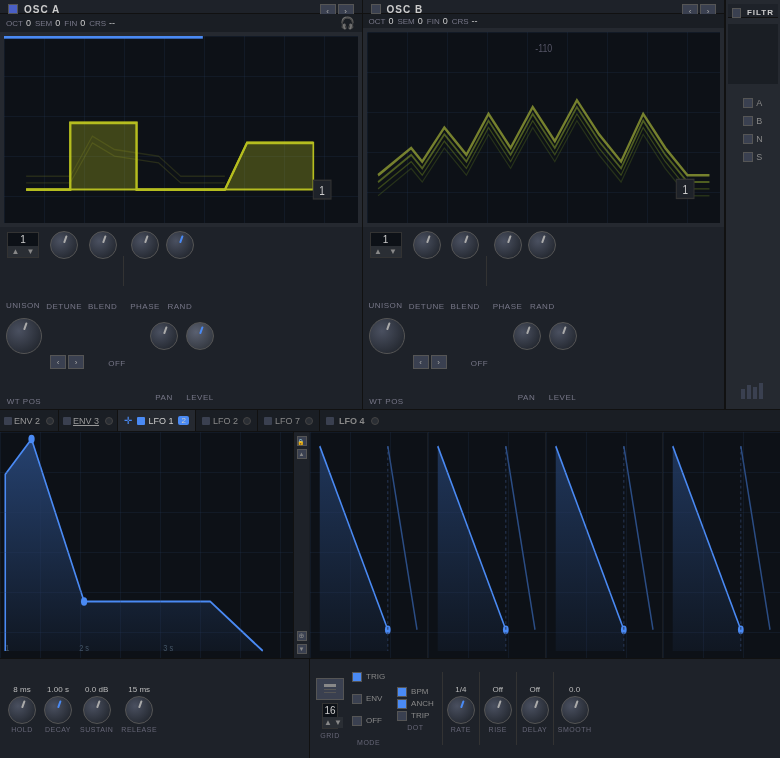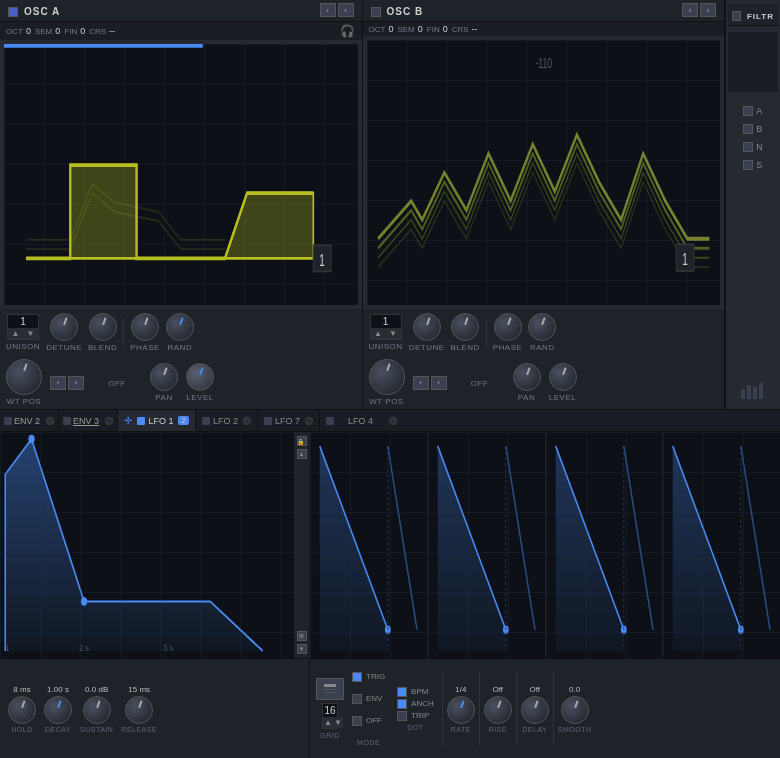--- a/index.html
+++ b/index.html
@@ -32,25 +32,25 @@
       flex: 1;
       background: #252930;
       border-right: 1px solid #111;
       display: flex;
       flex-direction: column;
       padding: 0;
     }
 
     .panel-header {
       display: flex;
-      align-items: flex-end;
+      align-items: flex-start;
       padding: 4px 8px;
       background: #1e2229;
       border-bottom: 1px solid #111;
-      height: 22px;
+      height: 14px;
     }
 
     .panel-header .led {
       width: 10px;
       height: 10px;
       background: #3a4050;
       border: 1px solid #555;
       margin-right: 6px;
       display: inline-block;
     }
@@ -108,20 +108,21 @@
       flex-direction: column;
       align-items: center;
       gap: 2px;
     }
 
     .param-label {
       font-size: 8px;
       color: #778;
       text-align: left;
       letter-spacing: 0.5px;
+      margin-top: 41px;
     }
 
     .knob {
       width: 28px;
       height: 28px;
       border-radius: 50%;
       background: radial-gradient(circle at 35% 35%, #4a5060, #1a1e24);
       border: 1px solid #555;
       position: relative;
       cursor: pointer;
@@ -709,21 +710,21 @@
       <div style="display:flex;align-items:center;padding:0 6px;gap:3px;border-right:1px solid #111;">
         <div class="tab-led"></div>
         <span style="font-size:9px;color:#888;">LFO 2</span>
         <div style="width:8px;height:8px;border-radius:50%;background:#2a2e34;border:1px solid #444;margin-left:2px;"></div>
       </div>
       <div style="display:flex;align-items:center;padding:0 6px;gap:3px;border-right:1px solid #111;">
         <div class="tab-led"></div>
         <span style="font-size:9px;color:#888;">LFO 7</span>
         <div style="width:8px;height:8px;border-radius:50%;background:#2a2e34;border:1px solid #444;margin-left:2px;"></div>
       </div>
-      <div style="display:flex;align-items:center;padding:0 6px;gap:14px;">
+      <div style="display:flex;align-items:center;padding:0 6px;gap:5px;font-weight:bold;">
         <div class="tab-led"></div>
         <span style="font-size:9px;color:#888;">LFO 4</span>
         <div style="width:8px;height:8px;border-radius:50%;background:#2a2e34;border:1px solid #444;margin-left:2px;"></div>
       </div>
     </div>
 
     <div class="display-area">
 
       <div class="env-display">
         <div class="display-grid"></div>

